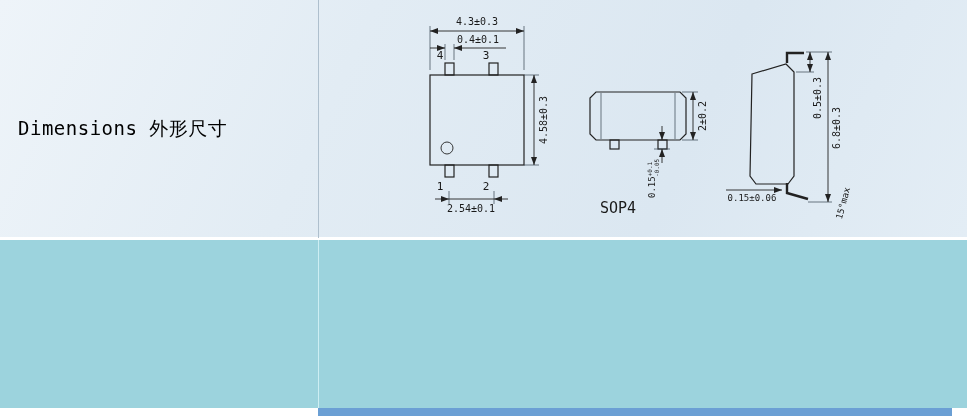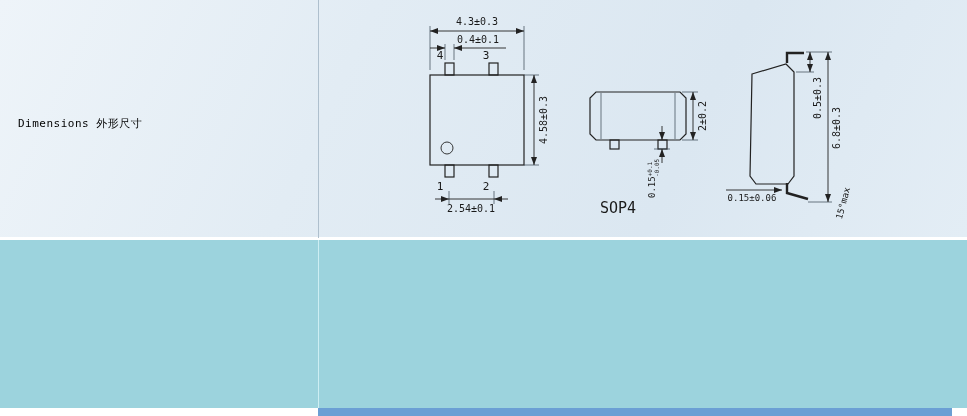--- a/index.html
+++ b/index.html
@@ -14,21 +14,21 @@
   }
   .row-bottom{
     position:absolute;left:0;top:240px;width:967px;height:168px;
     background:#9cd3dd;
   }
   .h-divider{position:absolute;left:0;top:237px;width:967px;height:3px;background:#ffffff;}
   .v-divider-top{position:absolute;left:318px;top:0;width:1px;height:238px;background:#aebfcd;}
   .v-divider-bottom{position:absolute;left:318px;top:240px;width:1px;height:168px;background:#cdeef3;}
   .bottom-strip{position:absolute;left:318px;top:408px;width:634px;height:8px;background:#6b9fd4;}
   .section-title{
-    position:absolute;left:18px;color:#000;font-size:11px;letter-spacing:0.5px;white-space:nowrap;
+    position:absolute;left:18px;color:#000;font-size:19px;letter-spacing:0.5px;white-space:nowrap;
   }
   .dims-title{top:116px;}
   svg{overflow:visible;display:block;}
   svg text{font-family:"DejaVu Sans Mono","Liberation Mono",monospace;fill:#1a1a1a;}
   .ln{stroke:#222;stroke-width:1.2;fill:none;}
   .thin{stroke:#35424e;stroke-width:0.7;fill:none;}
   .dim{stroke:#222;stroke-width:0.9;fill:none;}
   .lead{stroke:#222;stroke-width:2.4;fill:none;}
   .dtxt{font-size:10px;}
   .ptxt{font-size:11px;}

